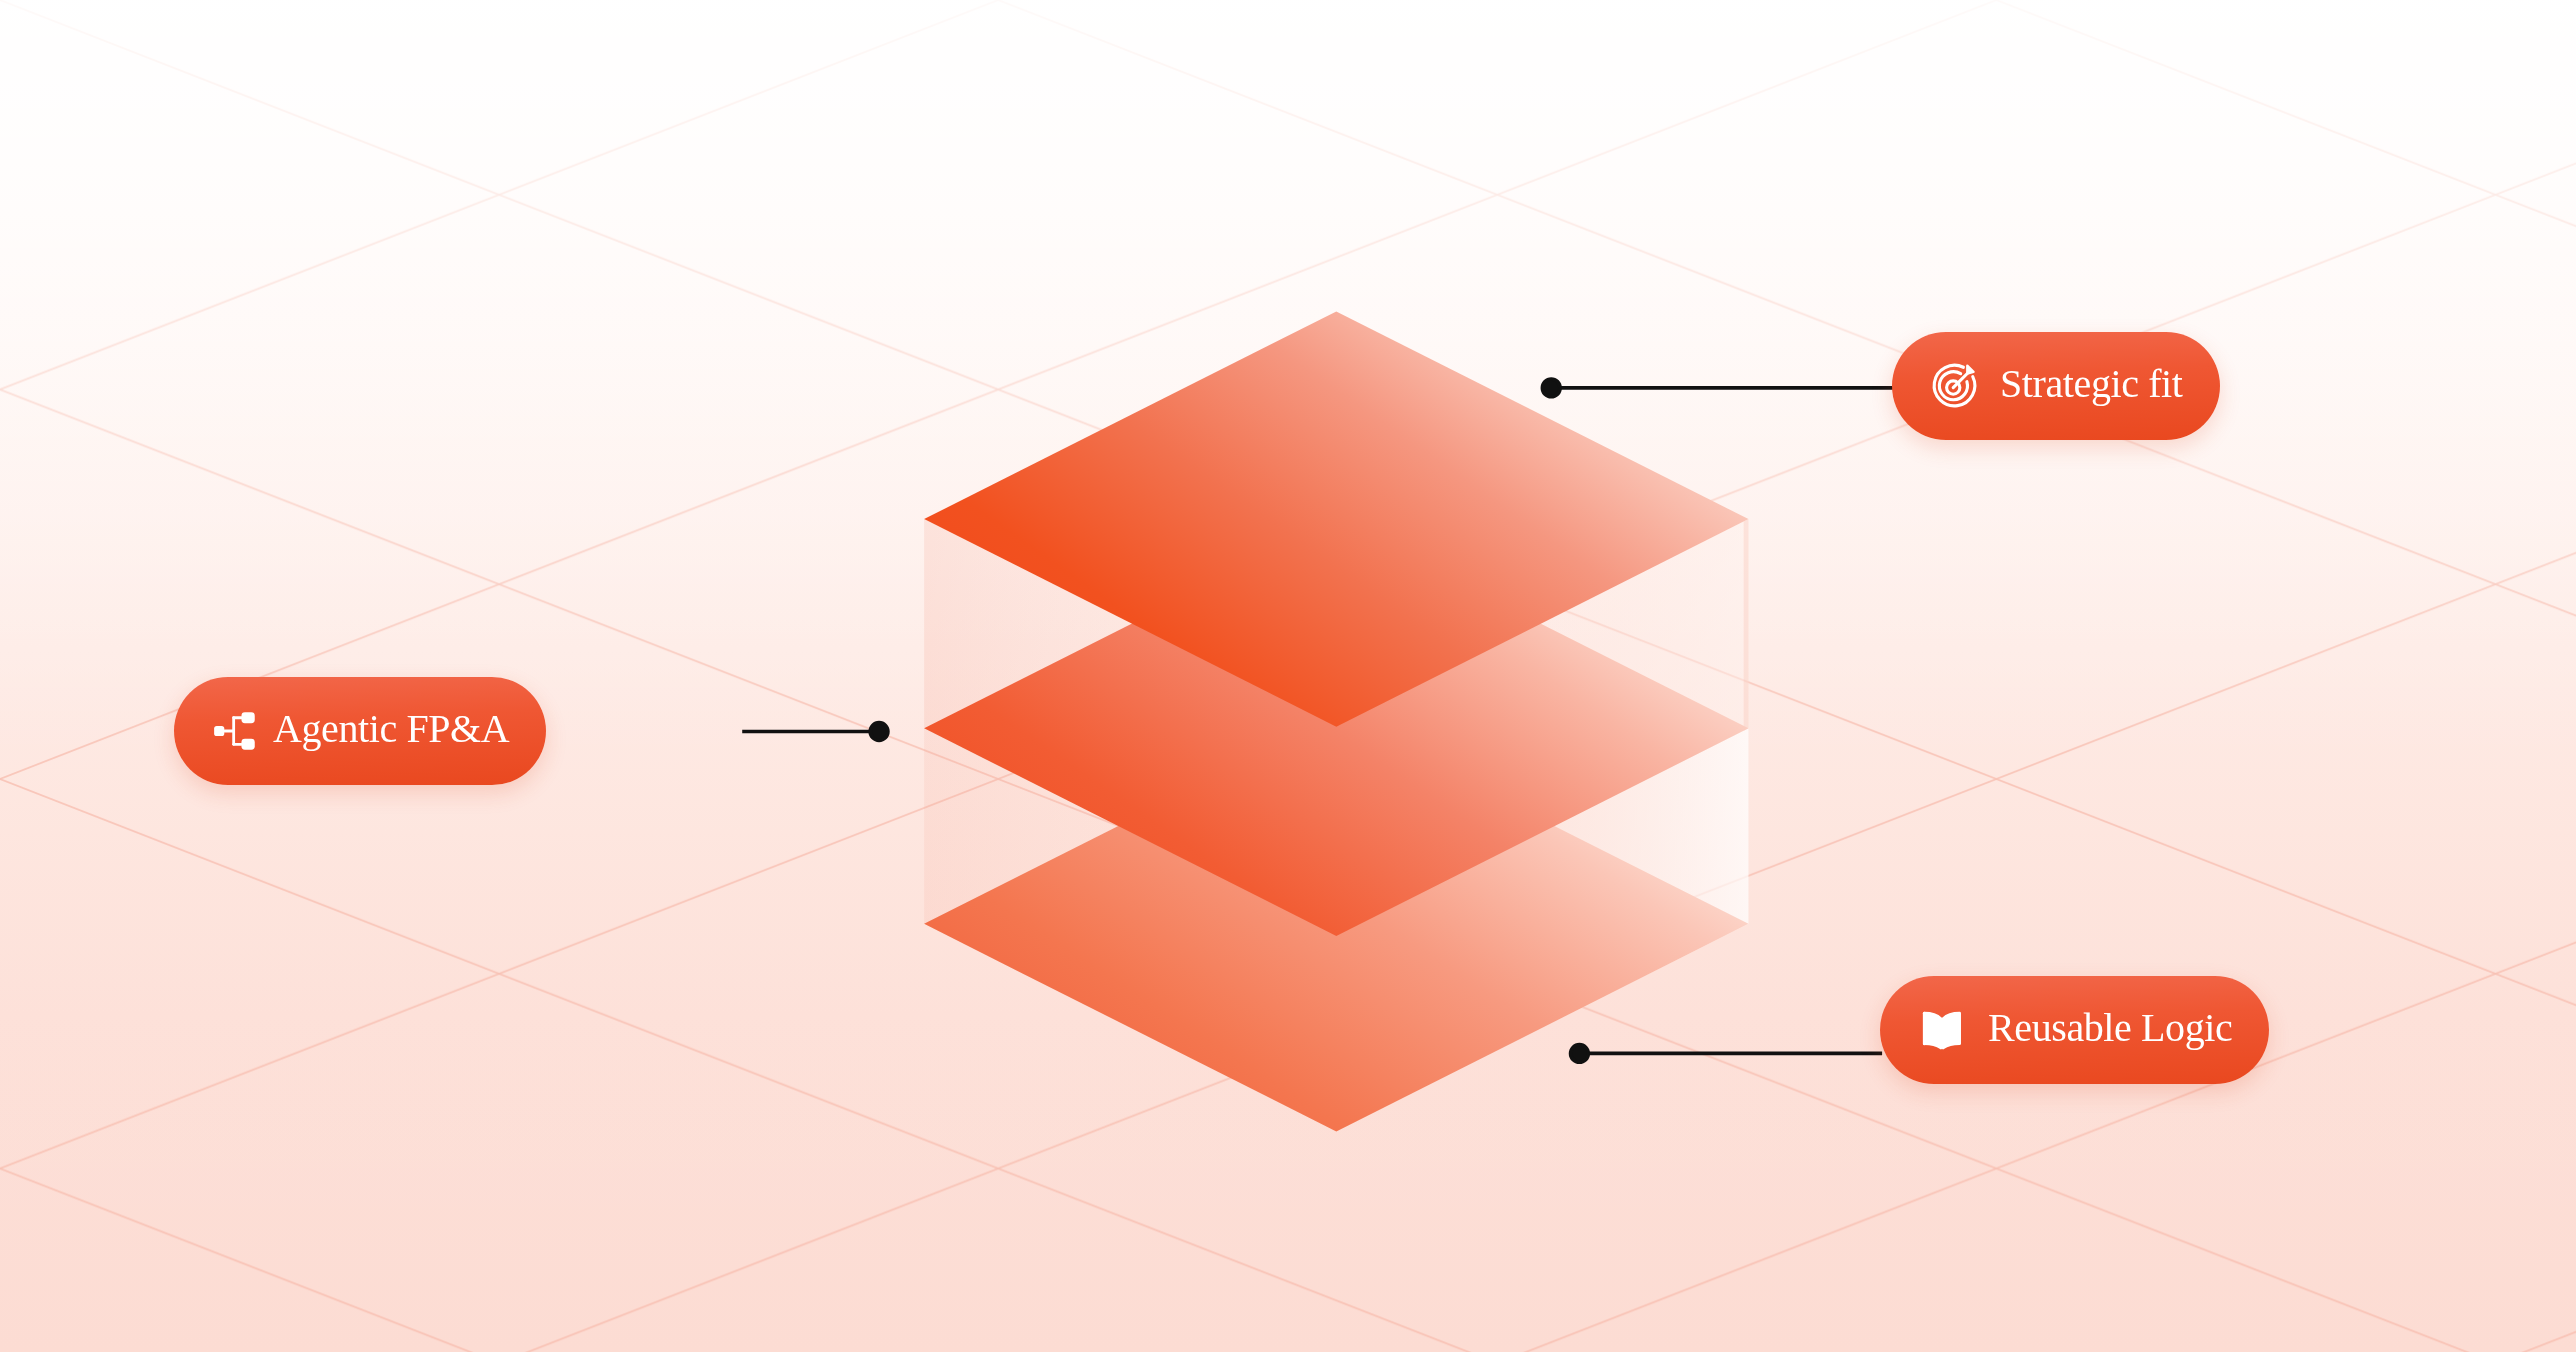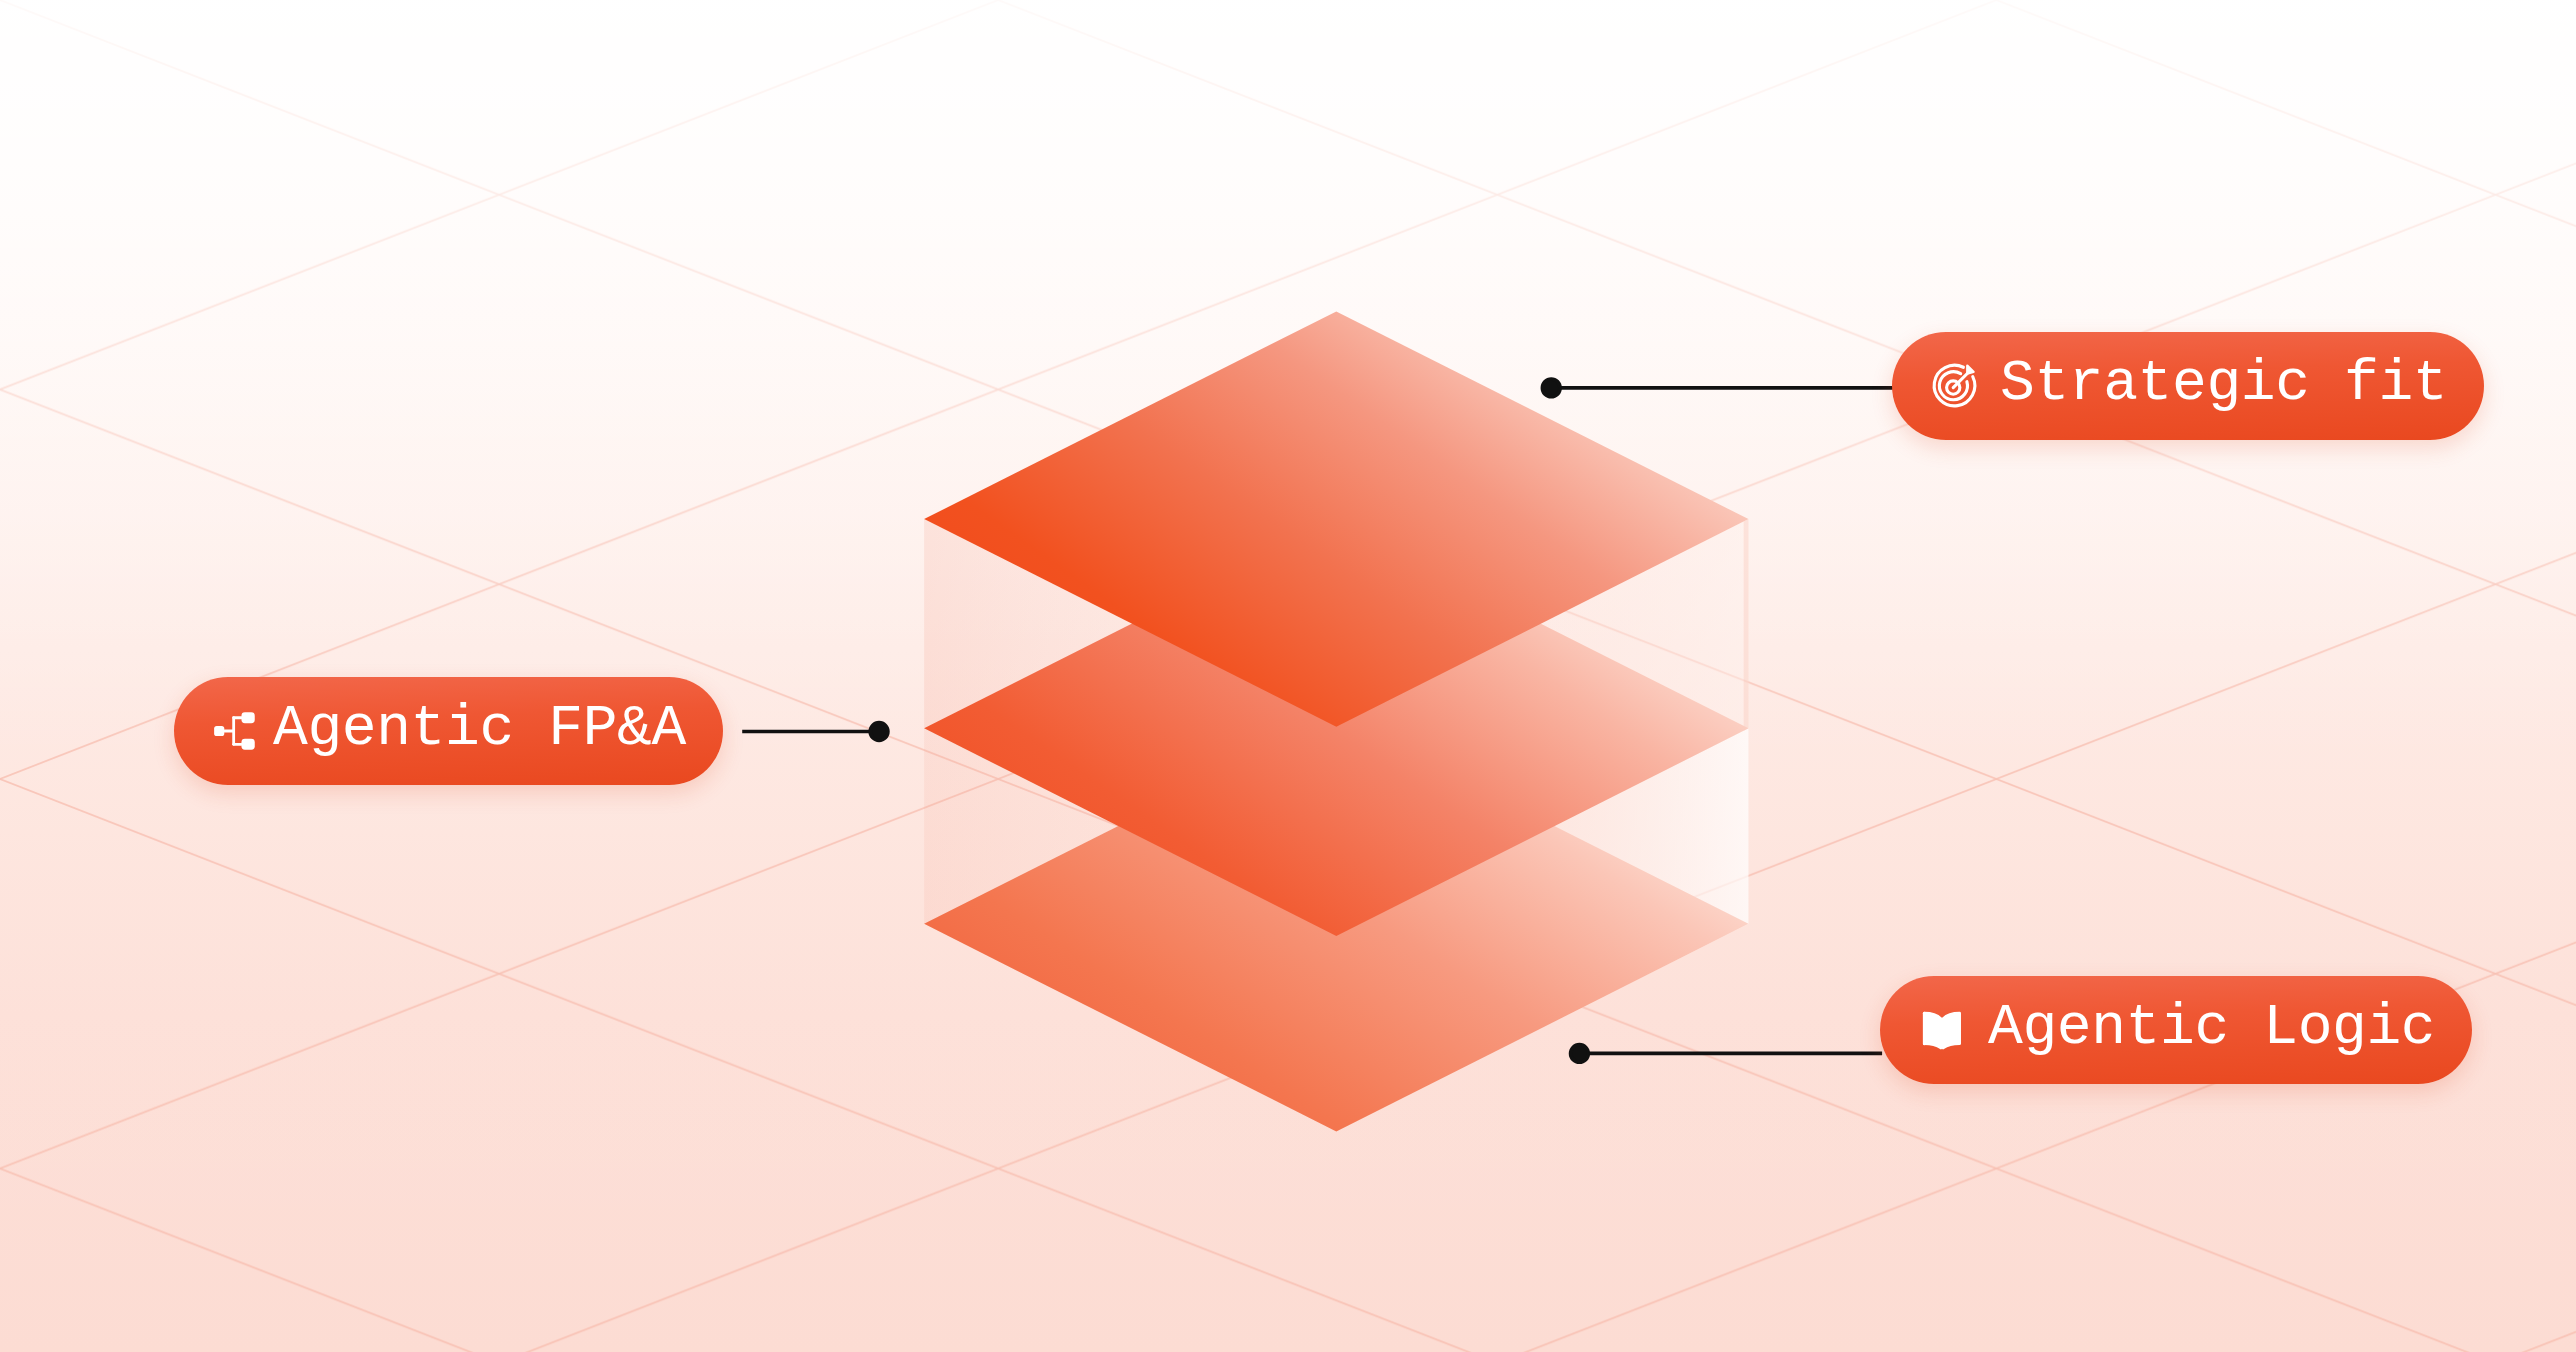--- a/index.html
+++ b/index.html
@@ -13,23 +13,23 @@
 
   
   .pill{
     position:absolute;display:flex;align-items:center;gap:21px;
     padding:0 37px;height:108px;border-radius:54px;
     background:linear-gradient(178deg,#f2674a 0%,#ef5733 38%,#e9481f 100%);
     box-shadow:0 8px 21px rgba(224,70,35,.18);
     white-space:nowrap;
   }
   .pill .lbl{
-    color:#ffffff;font-size:58px;line-height:1;font-weight:400;
+    color:#ffffff;font-size:40px;line-height:1;font-weight:400;
     letter-spacing:-0.4px;
-    font-family:Liberation Mono, monospace;
+    font-family:Liberation Serif, serif;
     transform:translateY(-1.6px);
   }
   .pill .ico{width:50px;height:50px;display:block;flex:0 0 auto;}
   .pill .ico svg{width:50px;height:50px;display:block;}
 
   #pill-strategic{left:1892px;top:332px;}
   #pill-agentic{left:174px;top:677px;gap:12px;}
   #pill-reusable{left:1880px;top:976px;}
 </style>
 </head>
@@ -163,17 +163,17 @@
   </div>
 
   <div class="pill" id="pill-reusable">
     <span class="ico">
       <svg viewBox="0 0 64 64" fill="none" stroke="#ffffff" stroke-width="3.6" stroke-linecap="round" stroke-linejoin="round">
         <path d="M30.5 17.5 C25.5 12.5 18.5 10.5 9.5 10.5 L9.5 49.5 C18.5 49.5 25.5 51.5 30.5 55 Z" fill="#ffffff" stroke="#ffffff"></path>
         <path d="M33.5 17.5 C38.5 12.5 45.5 10.5 54.5 10.5 L54.5 49.5 C45.5 49.5 38.5 51.5 33.5 55 Z" fill="#ffffff" stroke="#ffffff"></path>
         <path d="M9.5 10.5 L9.5 49.5" stroke="#ffffff" stroke-width="4"></path>
       </svg>
     </span>
-    <span class="lbl">Agentic Logic</span>
+    <span class="lbl">Reusable Logic</span>
   </div>
 
 </div>
 
 
 </body></html>

